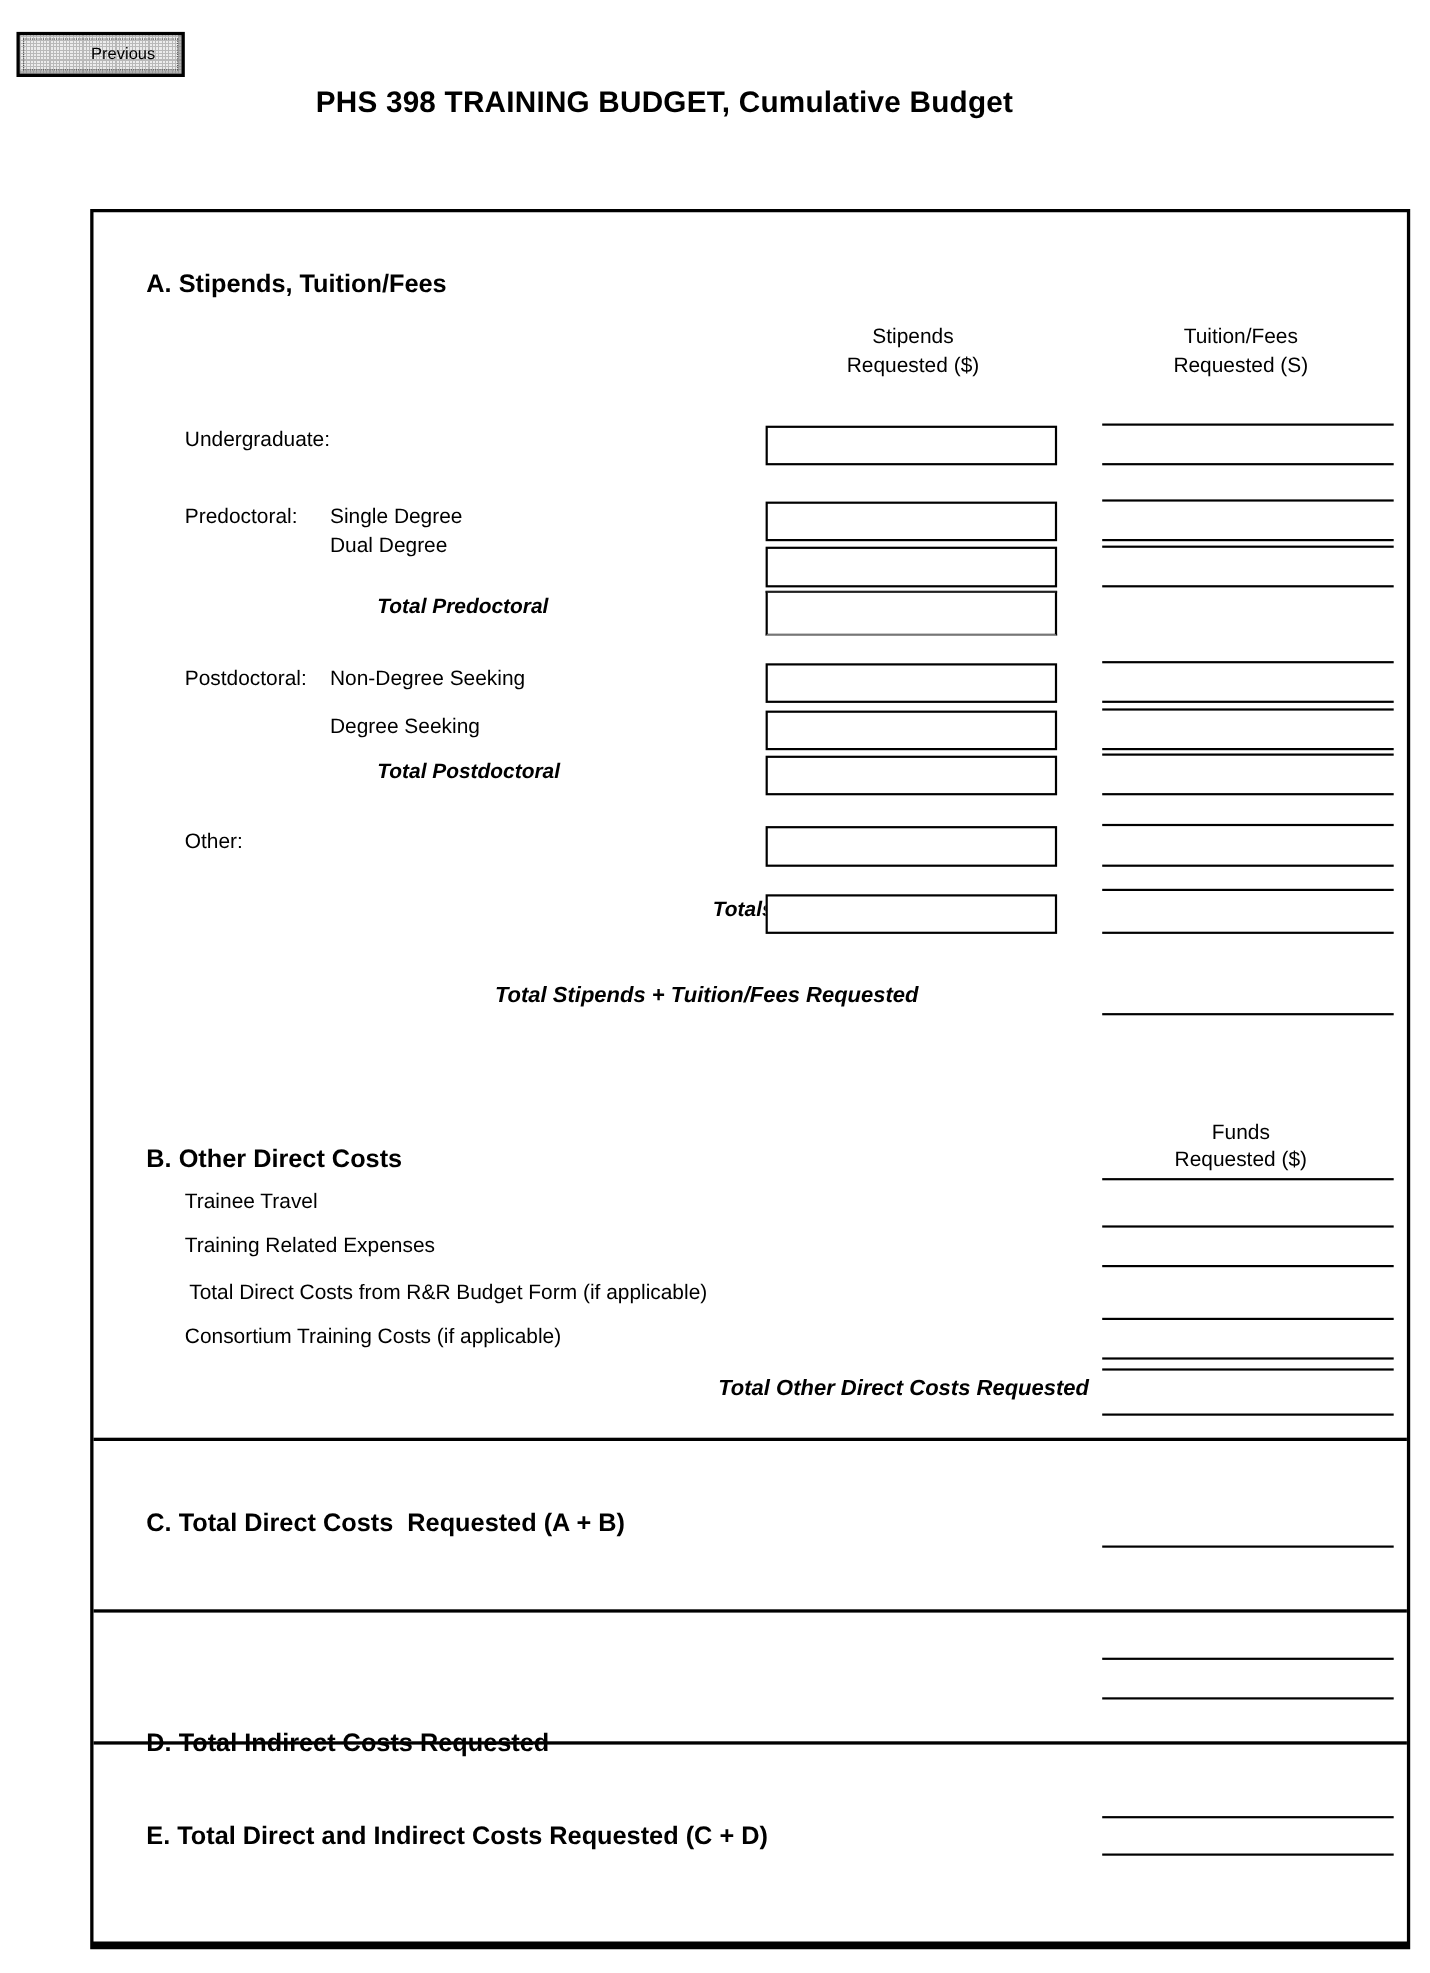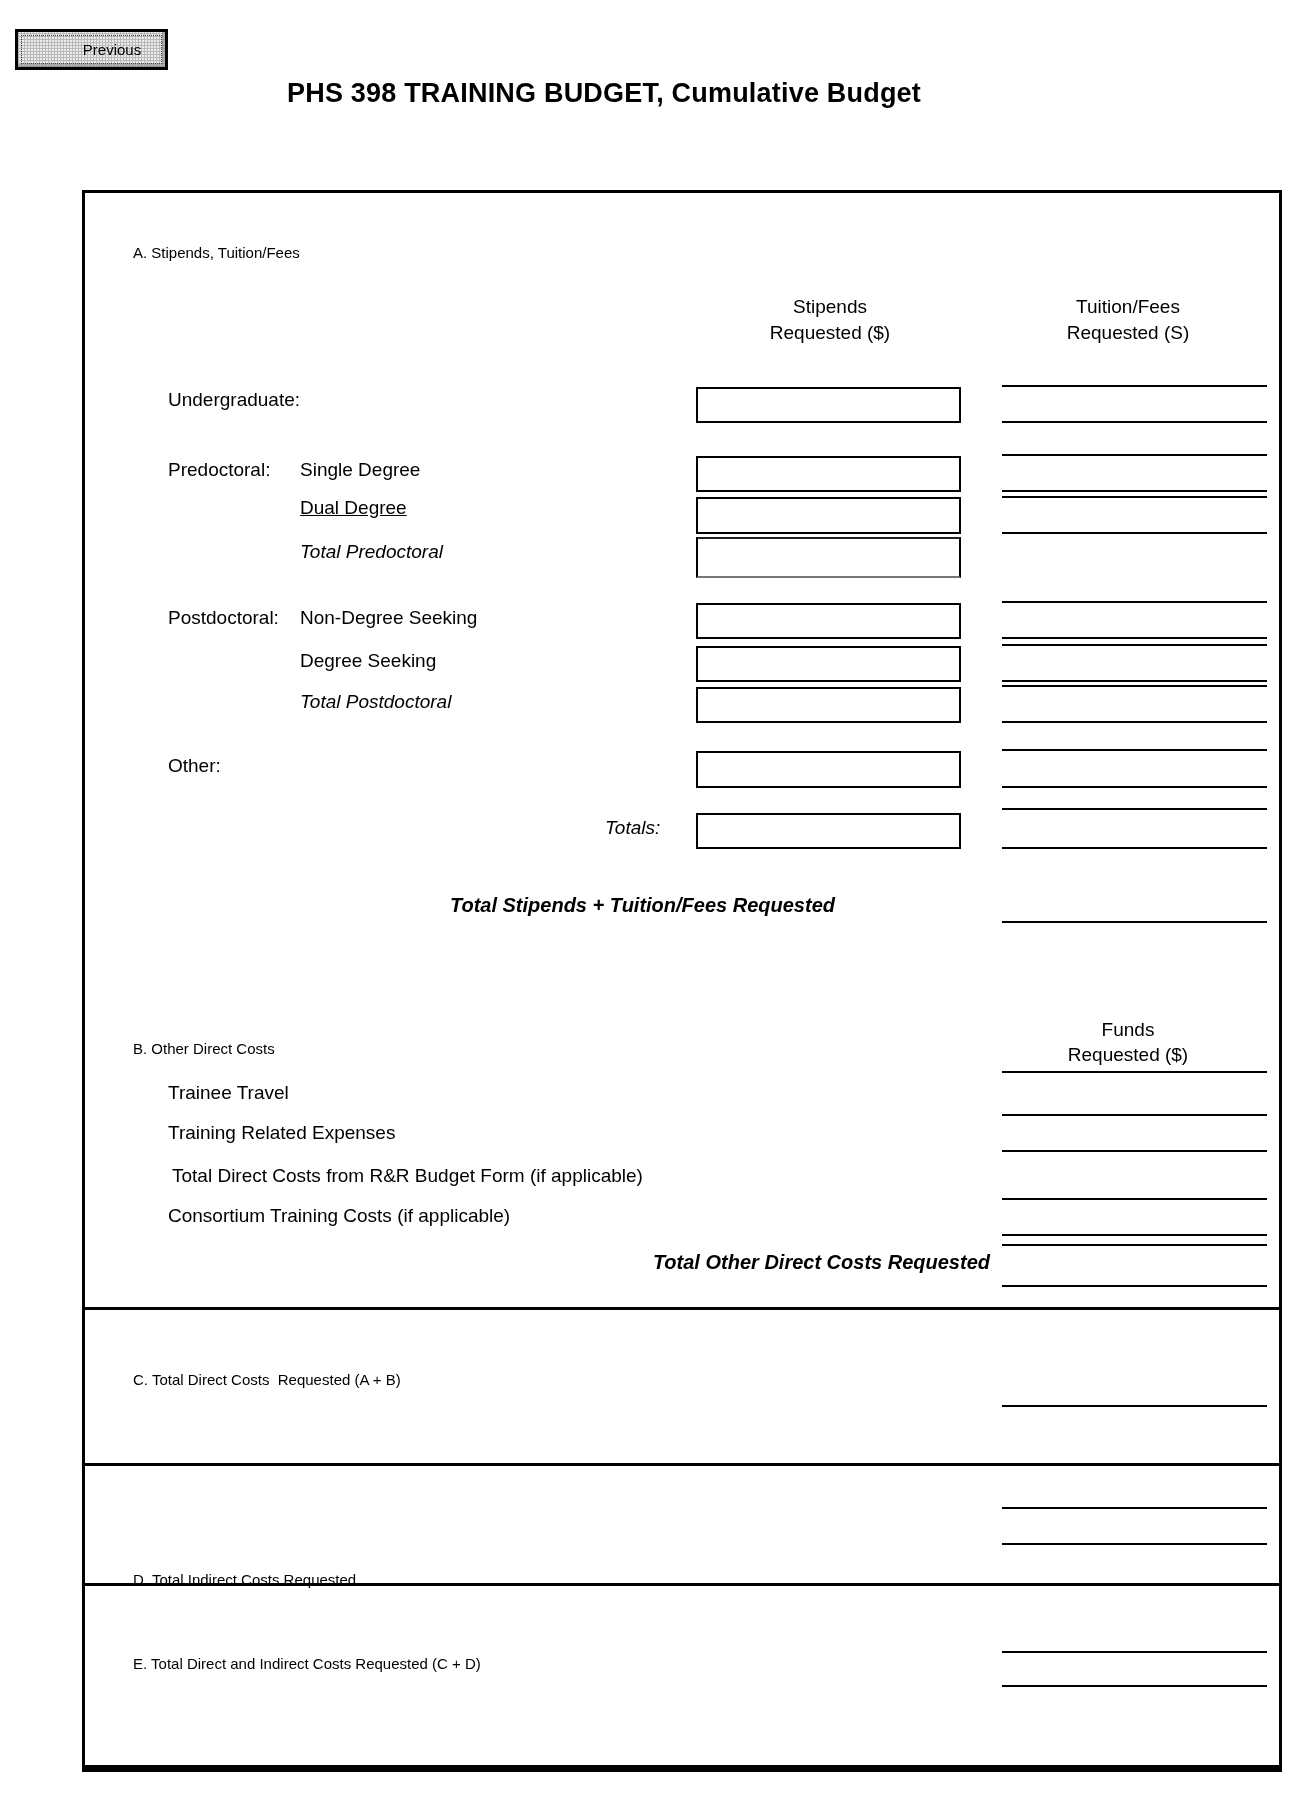--- a/index.html
+++ b/index.html
@@ -29,23 +29,23 @@
   #page-title{
     position:absolute;left:287px;top:32px;font-size:27px;font-weight:bold;
     letter-spacing:.2px;white-space:pre;margin-top:46px;
   }
   
   #form-box{
     position:absolute;left:82px;top:190px;width:1194px;height:1572px;
     border:3px solid #000;border-bottom-width:7px;box-sizing:content-box;
     background:#fff;
   }
-  .heading{font-size:15px;font-weight:normal;white-space:pre-wrap;}
+  .heading{font-size:23px;font-weight:bold;white-space:pre-wrap;}
   .lbl19{font-size:19px;white-space:pre;}
-  .bi{font-weight:normal;font-style:italic;}
+  .bi{font-weight:bold;font-style:italic;margin-left:43px;}
   .colhead{font-size:19px;text-align:center;white-space:pre;}
   .total-line-label{font-size:20px;font-weight:bold;font-style:italic;white-space:pre;text-align:right;}
   
   .box-input{
     position:absolute;left:696px;width:265px;border:2px solid #000;
     background:#fff;box-sizing:border-box;font-family:"Liberation Sans",sans-serif;
     font-size:18px;padding:2px 6px;outline:none;
   }
   .open-box{
     position:absolute;left:696px;width:265px;box-sizing:border-box;
@@ -82,21 +82,21 @@
   <div class="abs heading" style="left:133px;top:244px;">A. Stipends, Tuition/Fees</div>
 
   <div class="abs colhead" style="left:712px;top:296px;width:236px;">Stipends</div>
   <div class="abs colhead" style="left:712px;top:322px;width:236px;">Requested ($)</div>
   <div class="abs colhead" style="left:1010px;top:296px;width:236px;">Tuition/Fees</div>
   <div class="abs colhead" style="left:1010px;top:322px;width:236px;">Requested (S)</div>
 
   <div class="abs lbl19" style="left:168px;top:389px;">Undergraduate:</div>
   <div class="abs lbl19" style="left:168px;top:459px;">Predoctoral:</div>
   <div class="abs lbl19" style="left:300px;top:459px;">Single Degree</div>
-  <div class="abs lbl19" style="left:300px;top:497px;text-decoration:underline;">Dual Degree</div>
+  <div class="abs lbl19" style="left:300px;top:486px;">Dual Degree</div>
   <div class="abs lbl19 bi" style="left:300px;top:541px;">Total Predoctoral</div>
   <div class="abs lbl19" style="left:168px;top:607px;">Postdoctoral:</div>
   <div class="abs lbl19" style="left:300px;top:607px;">Non-Degree Seeking</div>
   <div class="abs lbl19" style="left:300px;top:650px;">Degree Seeking</div>
   <div class="abs lbl19 bi" style="left:300px;top:691px;">Total Postdoctoral</div>
   <div class="abs lbl19" style="left:168px;top:755px;">Other:</div>
   <div class="abs lbl19 bi" style="left:605px;top:817px;">Totals:</div>
 
   <input class="box-input" style="top: 387px; height: 36px;">
   <input class="box-input" style="top: 456px; height: 36px;">

